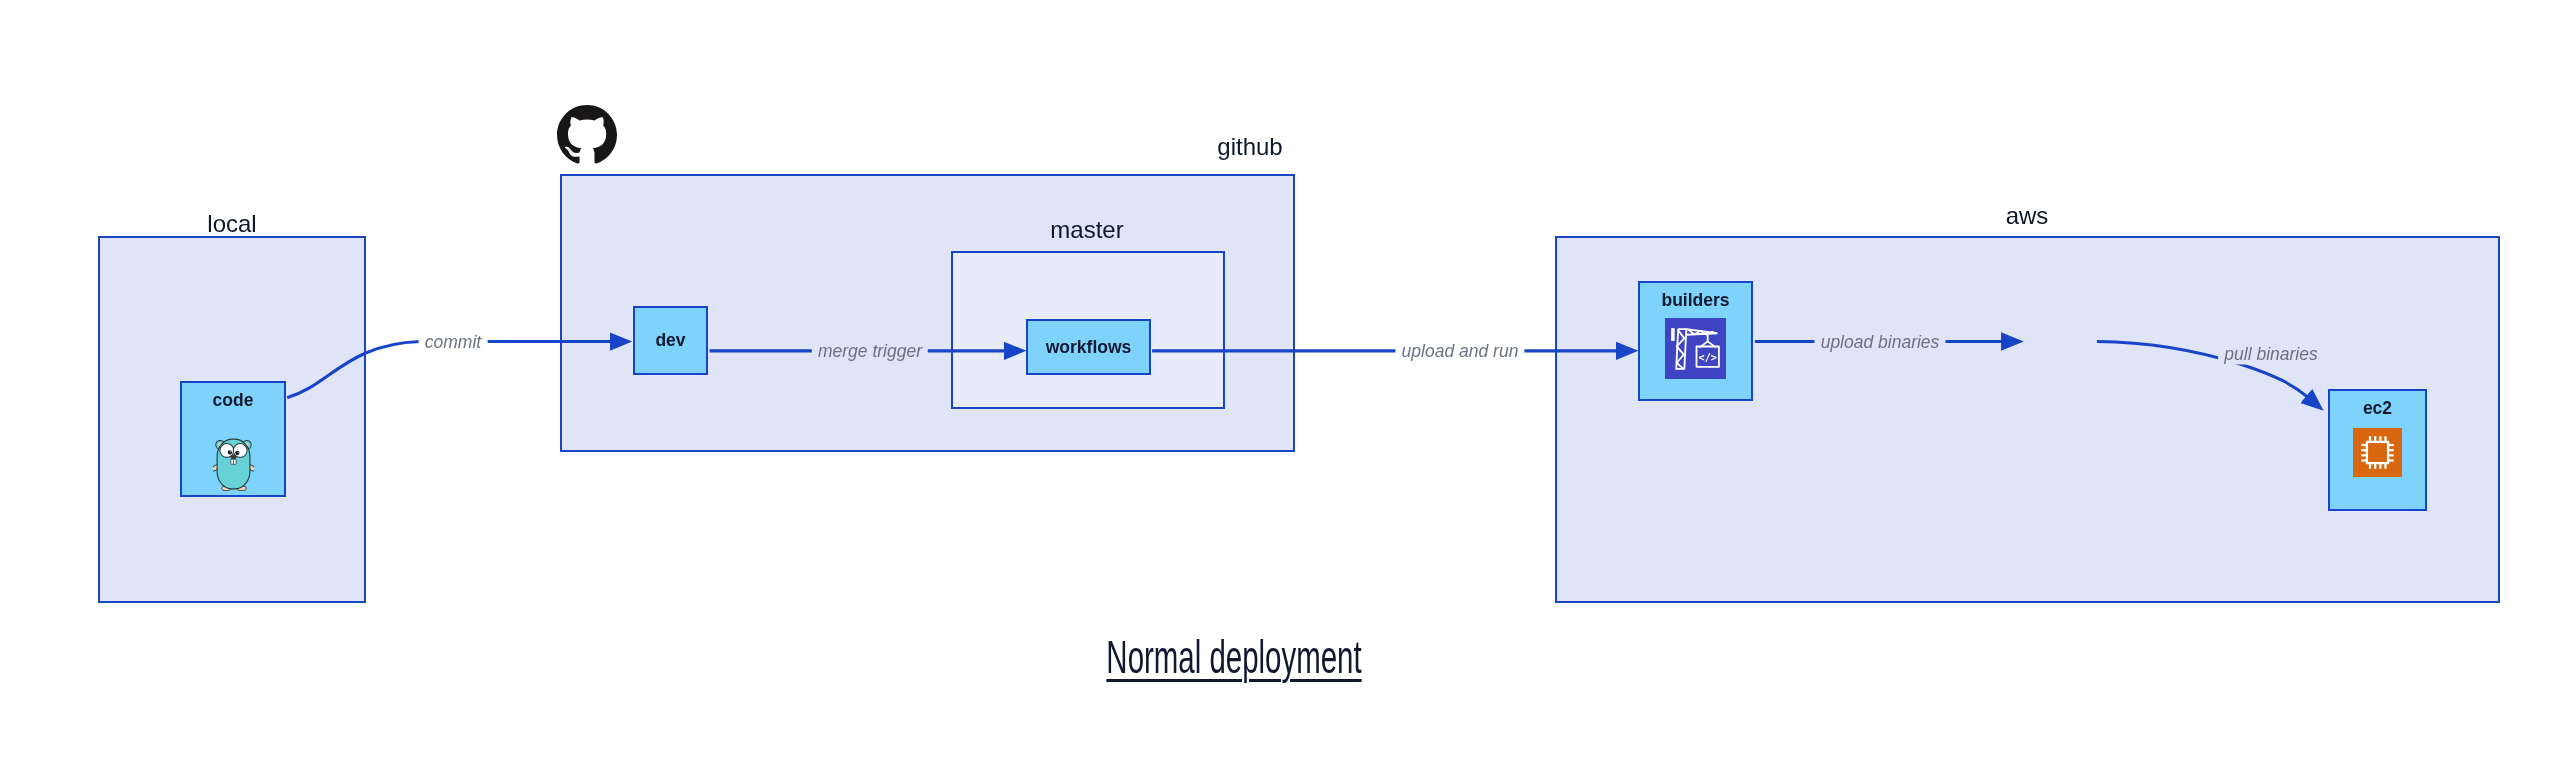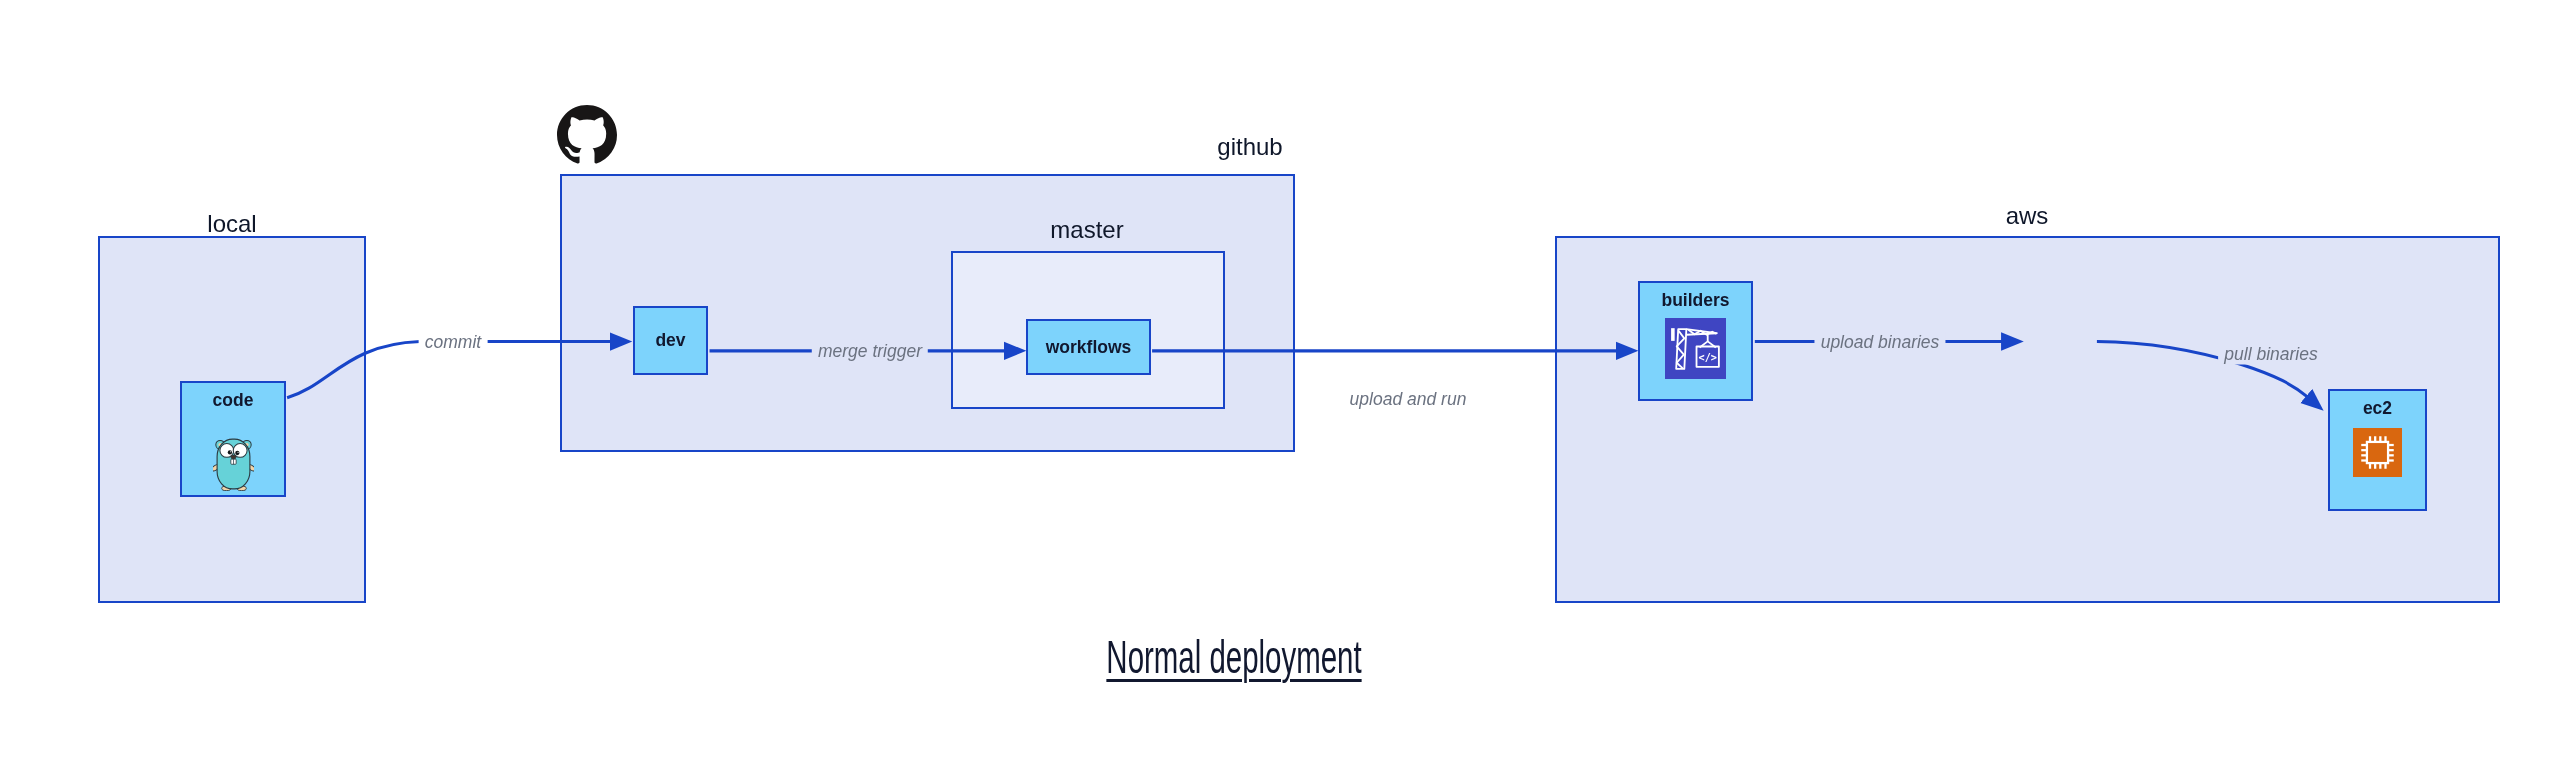--- a/index.html
+++ b/index.html
@@ -158,20 +158,20 @@
       <path d="M 557 772 C 640 748, 672 668, 815 663 L 1185 663" marker-end="url(#arrow)"></path>
       <path d="M 1377 681 L 1950 681" marker-end="url(#arrow)"></path>
       <path d="M 2236 681 L 3138 681" marker-end="url(#arrow)"></path>
       <path d="M 3406 663 L 3886 663" marker-end="url(#arrow)"></path>
       <path d="M 4070 663 C 4180 664, 4270 682, 4352 708 C 4420 730, 4452 748, 4478 770" marker-end="url(#arrow)"></path>
     </g>
   </svg>
 
   <div class="elabel on-white" style="left:453px;top:342px;">commit</div>
   <div class="elabel on-fill" style="left:870px;top:351px;">merge trigger</div>
-  <div class="elabel on-white" style="left:1408px;top:351px;margin-top:48px;">upload and run</div>
+  <div class="elabel on-white" style="left:1460px;top:351px;">upload and run</div>
   <div class="elabel on-fill" style="left:1880px;top:342px;">upload binaries</div>
   <div class="elabel on-fill" style="left:2271px;top:354px;">pull binaries</div>
 
   <div class="title" style="left:1234px;top:630px;">Normal deployment</div>
 
 </div>
 
 
 </body></html>

